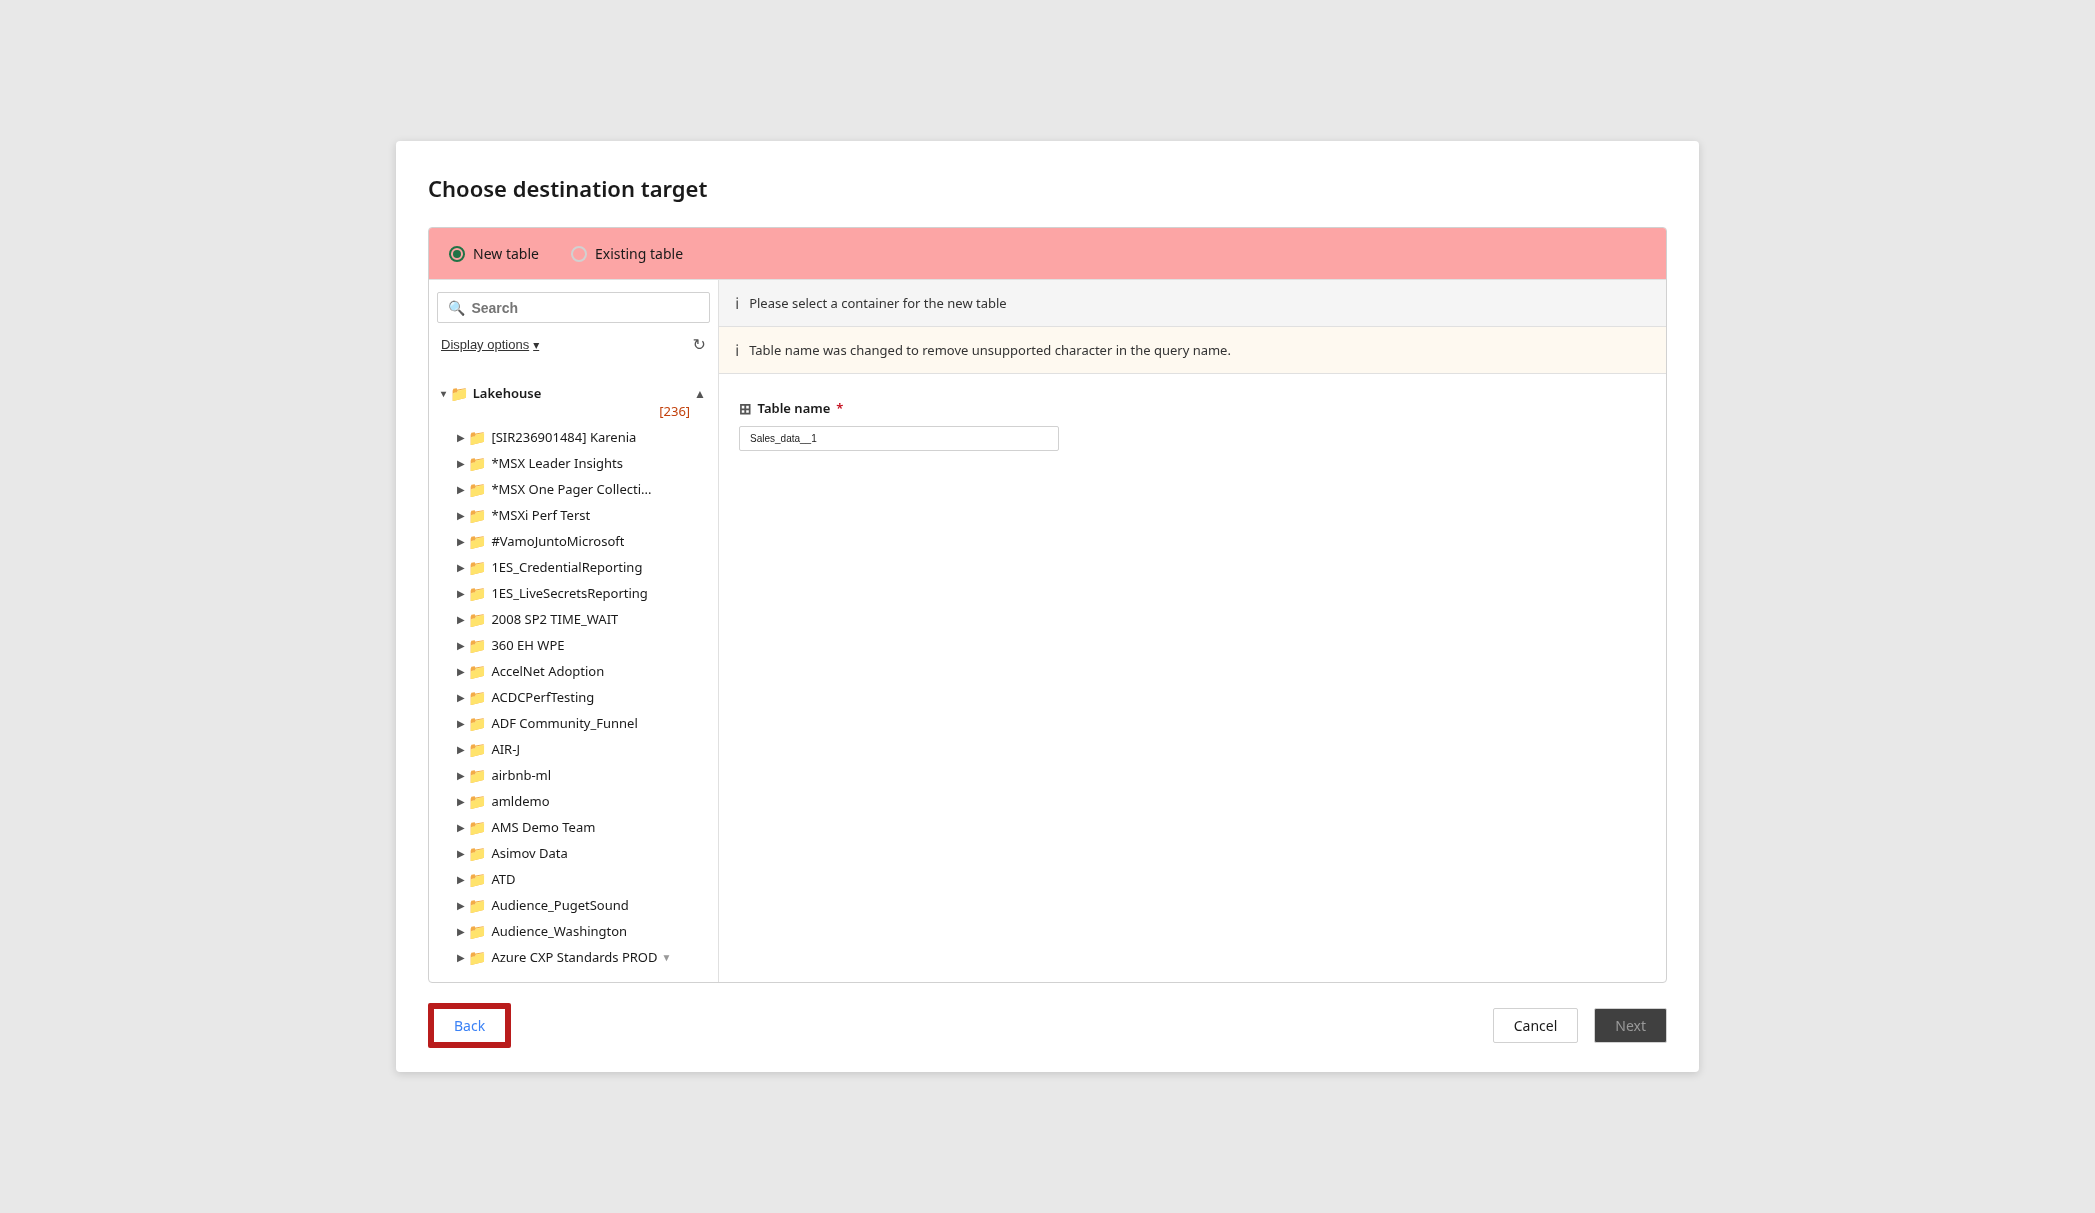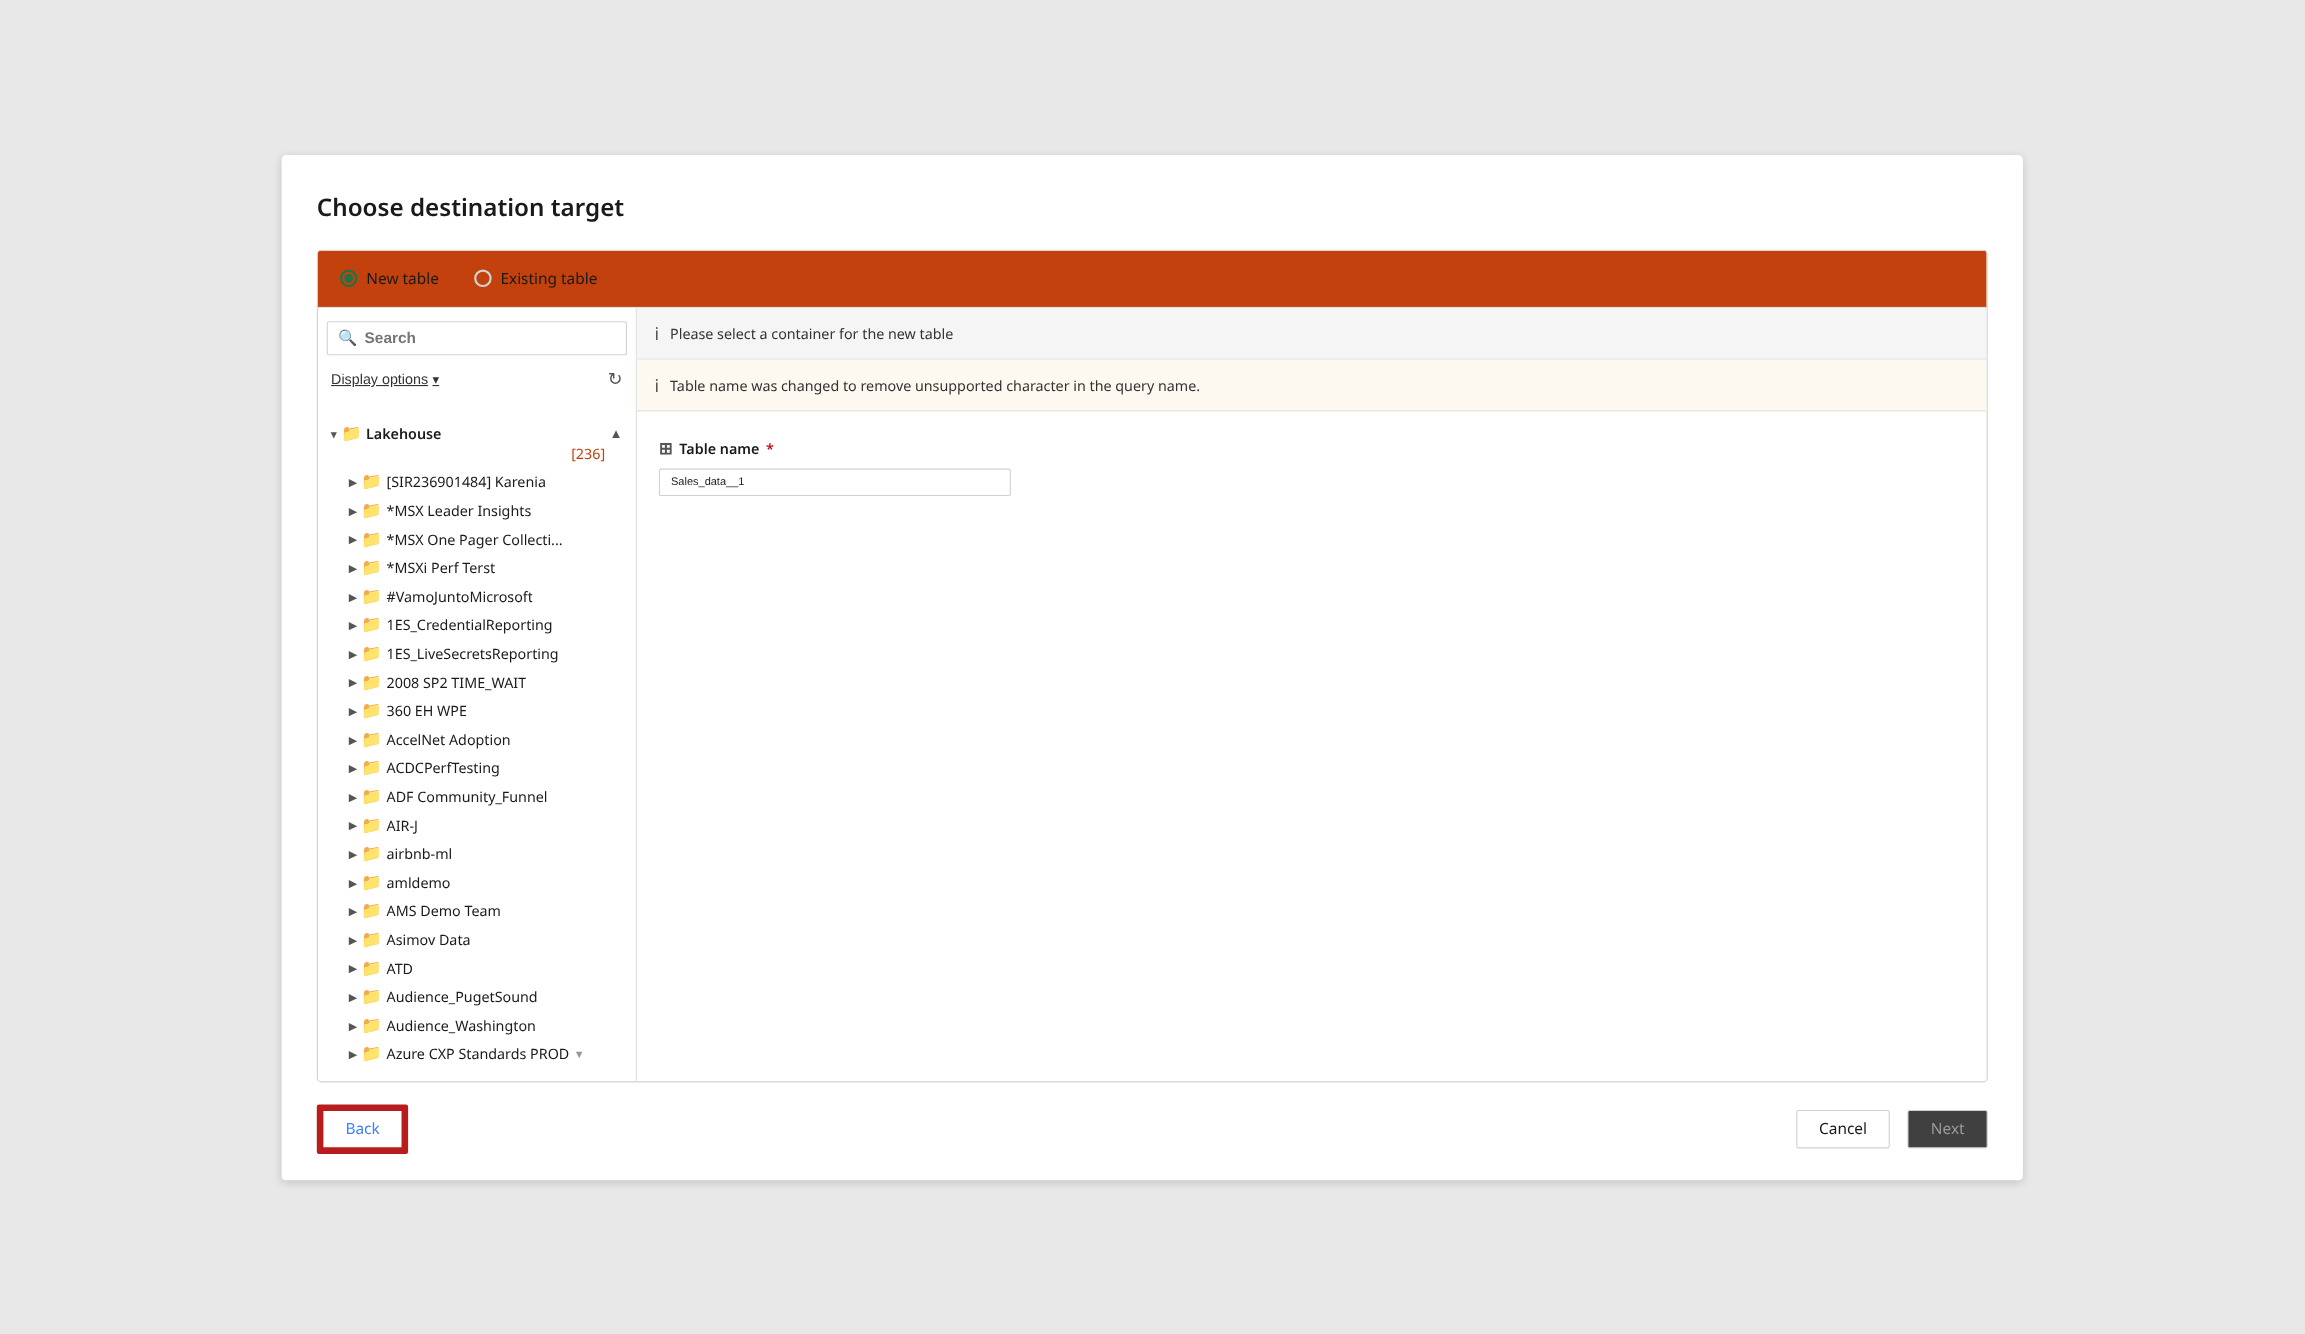--- a/index.html
+++ b/index.html
@@ -8,21 +8,21 @@
       background: #e8e8e8;
       display: flex;
       align-items: center;
       justify-content: center;
       min-height: 100vh;
       font-size: 14px;
     }
     .dialog {
       background: #ffffff;
       border-radius: 4px;
-      width: 1583px;
+      width: 1303px;
       min-height: 760px;
       display: flex;
       flex-direction: column;
       padding: 32px 32px 24px 32px;
       position: relative;
       box-shadow: 0 2px 8px rgba(0,0,0,0.15);
     }
     .dialog-title {
       font-size: 22px;
       font-weight: 600;
@@ -37,21 +37,21 @@
       border-radius: 4px;
       overflow: hidden;
     }
     
     .radio-tabs {
       display: flex;
       align-items: center;
       gap: 32px;
       padding: 16px 20px;
       border-bottom: 1px solid #e0e0e0;
-      background: #c2410c;
+      background: #fca5a5;
     }
     .radio-option {
       display: flex;
       align-items: center;
       gap: 8px;
       cursor: pointer;
     }
     .radio-circle {
       width: 16px;
       height: 16px;

